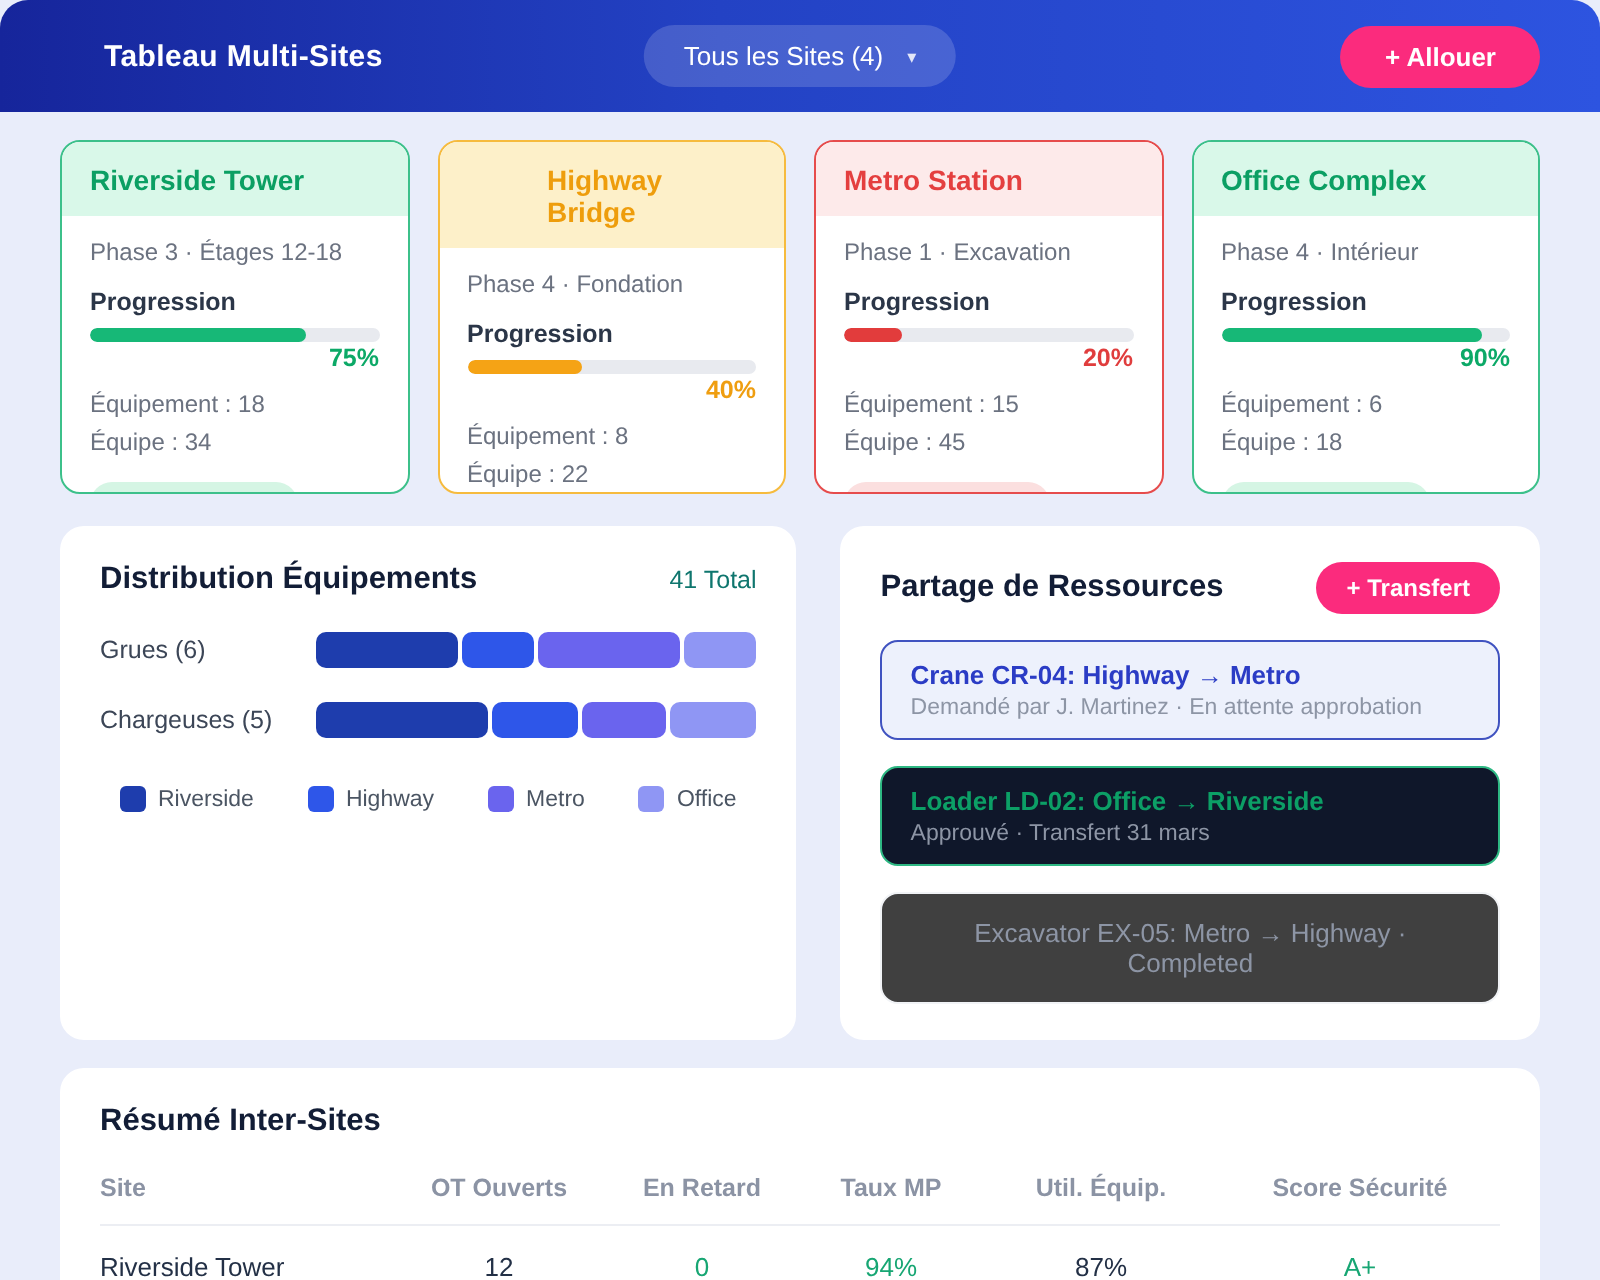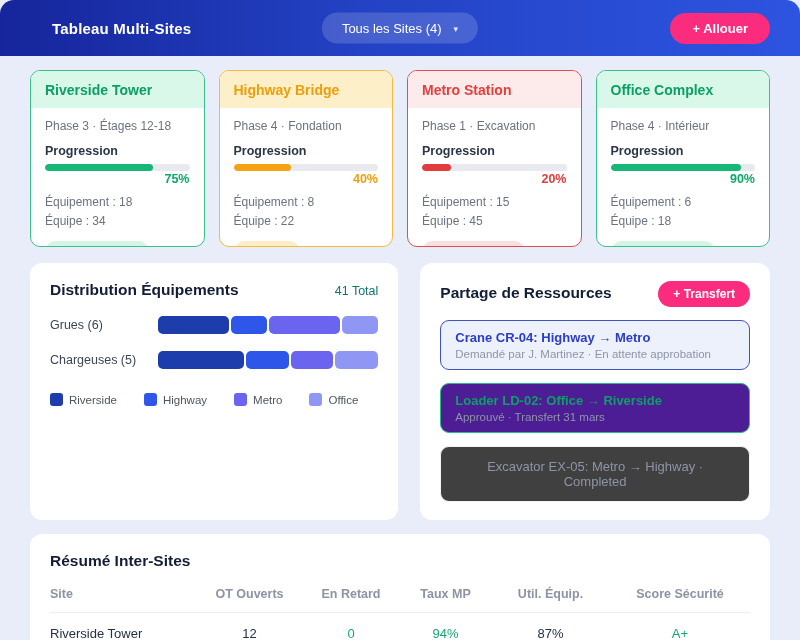--- a/index.html
+++ b/index.html
@@ -61,51 +61,51 @@
     font-size:11.5px; font-weight:bold; padding:5px 12px;
   }
   .t-green  { border-color:#3cc08a; }
   .t-green .card-header { background:#d9f8e9; }
   .t-green .card-title  { color:#0b9f63; }
   .t-green .fill { background:#17b877; }
   .t-green .pct  { color:#0ca967; }
   .t-green .badge { background:#d5f5e4; color:#0ba568; }
   .t-amber  { border-color:#f6bb3e; }
   .t-amber .card-header { background:#fdf0c9; }
-  .t-amber .card-title  { color:#ee9d0c; }
+  .t-amber .card-title  { color:#ee9d0c;margin-left:40px; }
   .t-amber .fill { background:#f5a315; }
   .t-amber .pct  { color:#ef9e10; }
   .t-amber .badge { background:#fcedc4; color:#eb9d12; }
   .t-red    { border-color:#e64c4c; }
   .t-red .card-header { background:#fdeaea; }
   .t-red .card-title  { color:#e43f3f; }
   .t-red .fill { background:#e23c3c; }
   .t-red .pct  { color:#e03d3d; }
   .t-red .badge { background:#fbdfdf; color:#df4040; }
 
   
   .panel-head { display:flex; align-items:baseline; justify-content:space-between; }
   .panel-title { font-size:15.5px; font-weight:bold; color:#121d36; }
   .muted { font-size:12.5px; color:#0f766e; }
   .dist-row { display:flex; align-items:center; margin-top:17px; }
   .dist-label { width:108px; font-size:12.5px; color:#3c4657; flex:none; }
   .dist-bar { flex:1; display:flex; gap:2px; height:18px; }
   .seg { border-radius:5px; height:100%; }
-  .legend { display:flex; gap:27px; margin-top:24px; }
+  .legend { display:flex; gap:27px; margin-top:24px;justify-content:center; }
   .legend-item { display:flex; align-items:center; gap:6px; }
   .legend-swatch { width:13px; height:13px; border-radius:3px; flex:none; }
   .legend-label { font-size:11.5px; color:#4b5563; }
 
   
   .res-item { border-radius:9px; padding:9px 14px; margin-top:13px; }
   .res-title { font-size:13px; font-weight:bold; }
   .res-sub { font-size:11.5px; color:#8d95a5; margin-top:3px; }
   .res-blue  { background:#edf1fc; border:1.5px solid #4053c0; }
   .res-blue .res-title { color:#2b3cc5; }
-  .res-green { background:#4c1d95; border:1.5px solid #2eb883; }
+  .res-green { background:#0f172a; border:1.5px solid #2eb883; }
   .res-green .res-title { color:#0c9f66; }
   .res-gray  { background:#404040; border:1.5px solid #f1f3f6; padding:12px 14px;text-align:center; }
   .res-gray .res-title { color:#8d95a5; font-weight:normal; font-size:13px; }
 
   
   .table-card { background:#ffffff; border-radius:12px; padding:18px 20px 6px; margin-top:14px; }
   table { width:100%; border-collapse:collapse; margin-top:4px; }
   th {
     font-size:12.5px; color:#8b93a4; font-weight:bold; text-align:center;
     padding:13px 0 11px; border-bottom:1px solid #eceef3;

